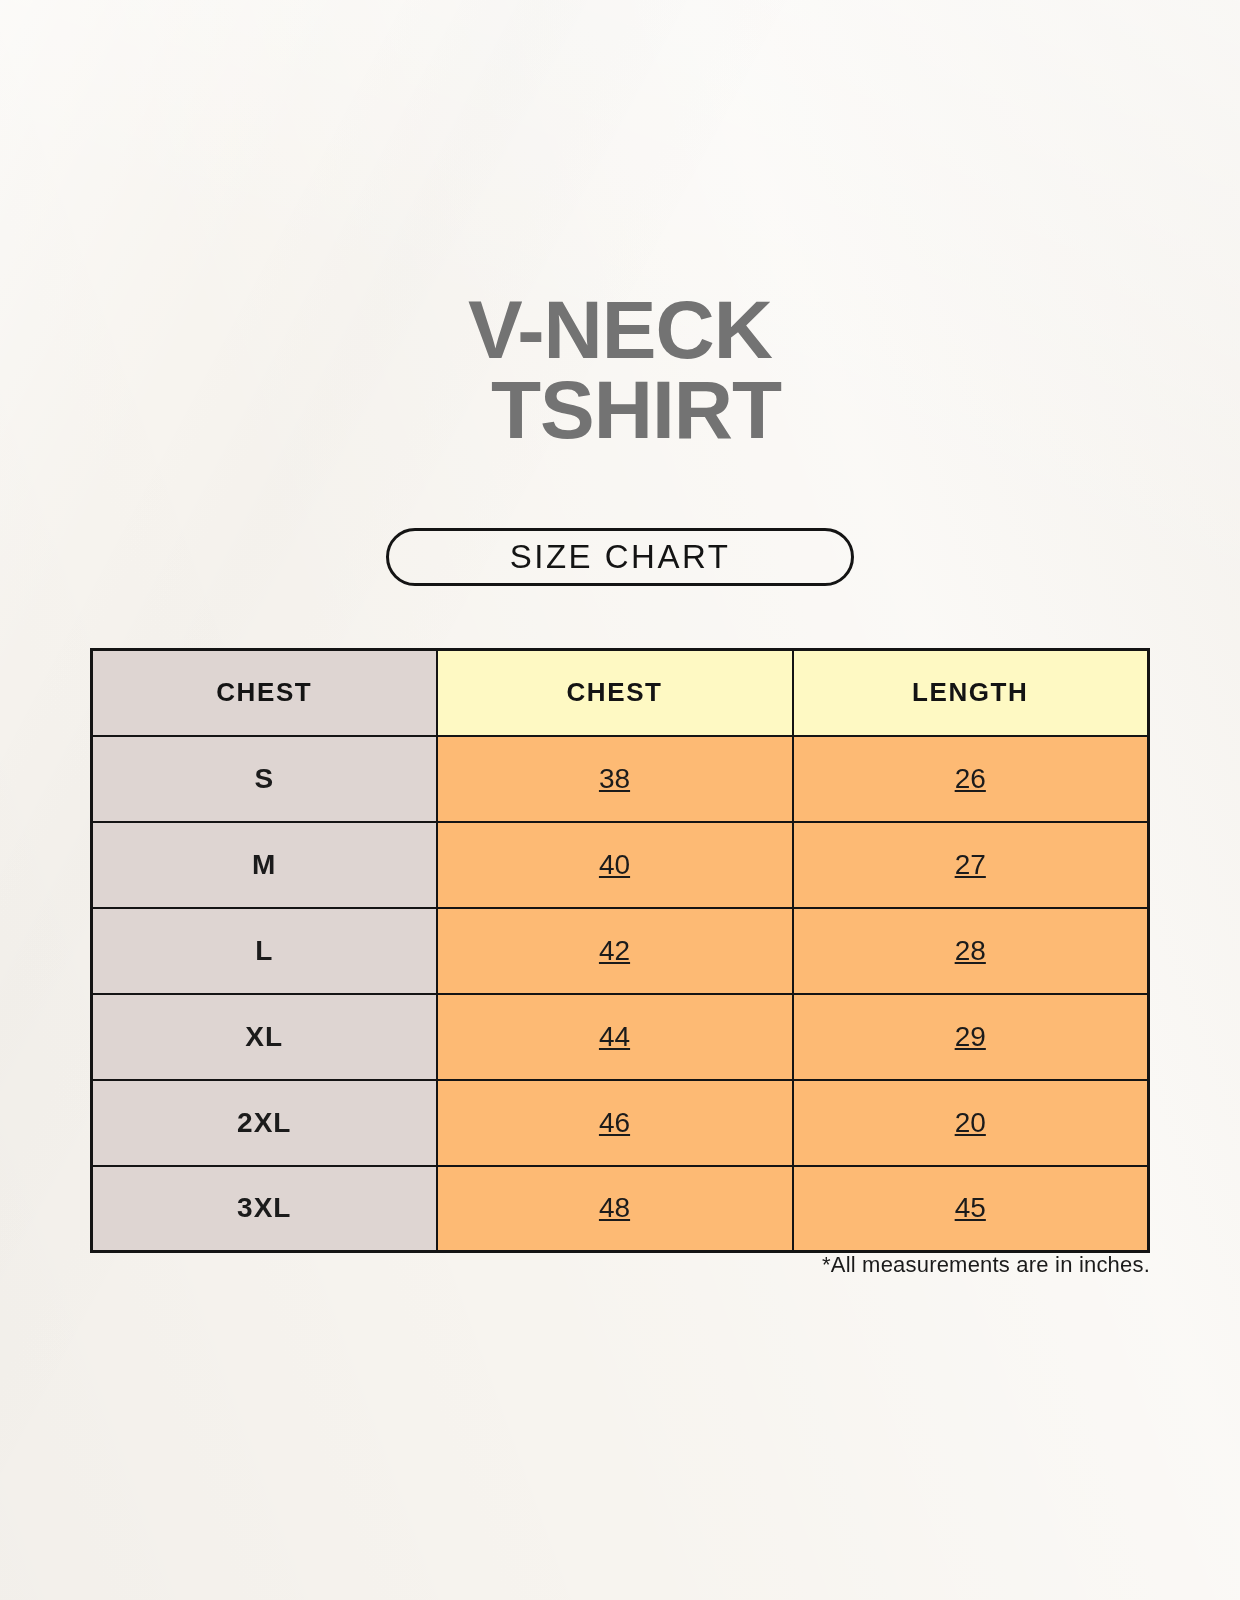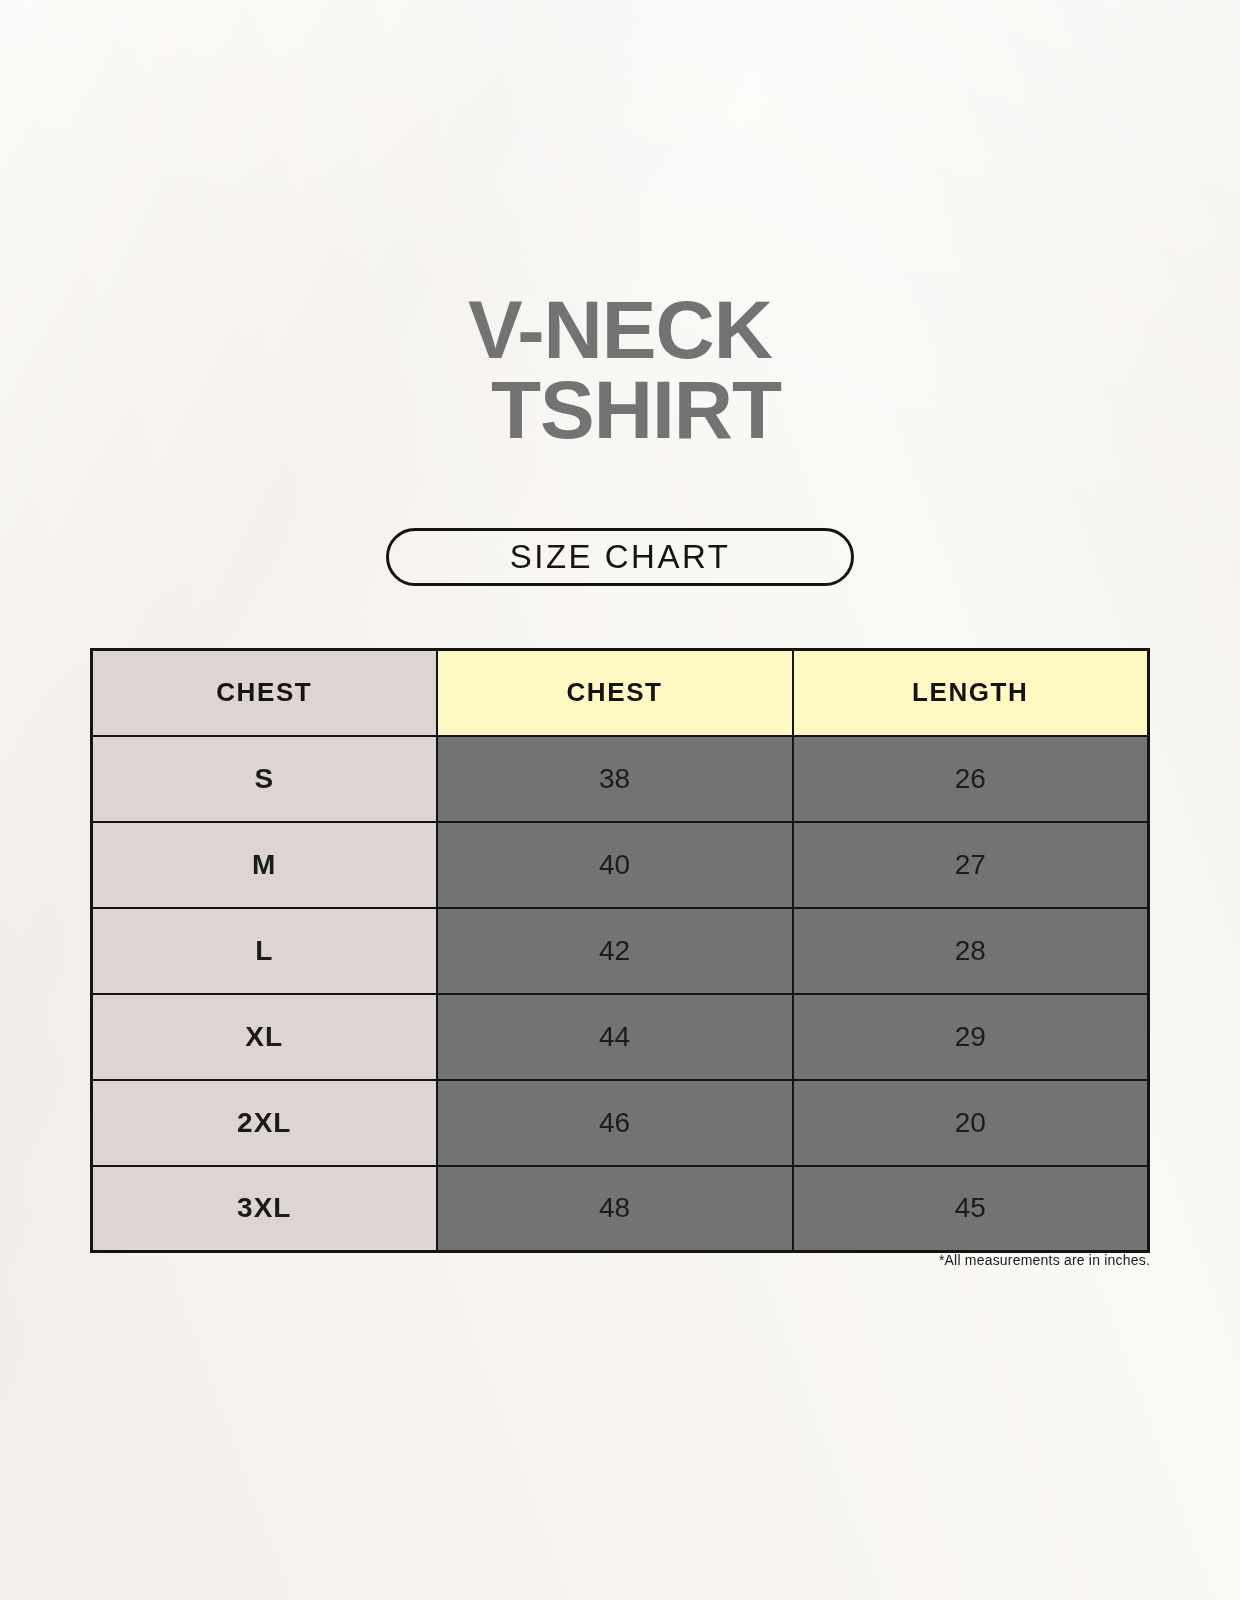--- a/index.html
+++ b/index.html
@@ -98,28 +98,29 @@
     height: 86px;
     font-size: 28px;
     color: #1b1b1b;
   }
   td.size-cell {
     background: #ded5d2;
     font-weight: 700;
     letter-spacing: 1px;
   }
   td.value-cell {
-    background: #737373;
+    background: #fdba74;
     font-weight: 400;
+    text-decoration: underline;
   }
   .footnote {
     position: absolute;
     right: 90px;
     top: 1252px;
-    font-size: 14px;
+    font-size: 22px;
     font-weight: 500;
     color: #1b1b1b;
     letter-spacing: 0.2px;
   }
 </style>
 </head>
 <body>
 
 <div class="page">
   <div class="bg-wash"></div>

